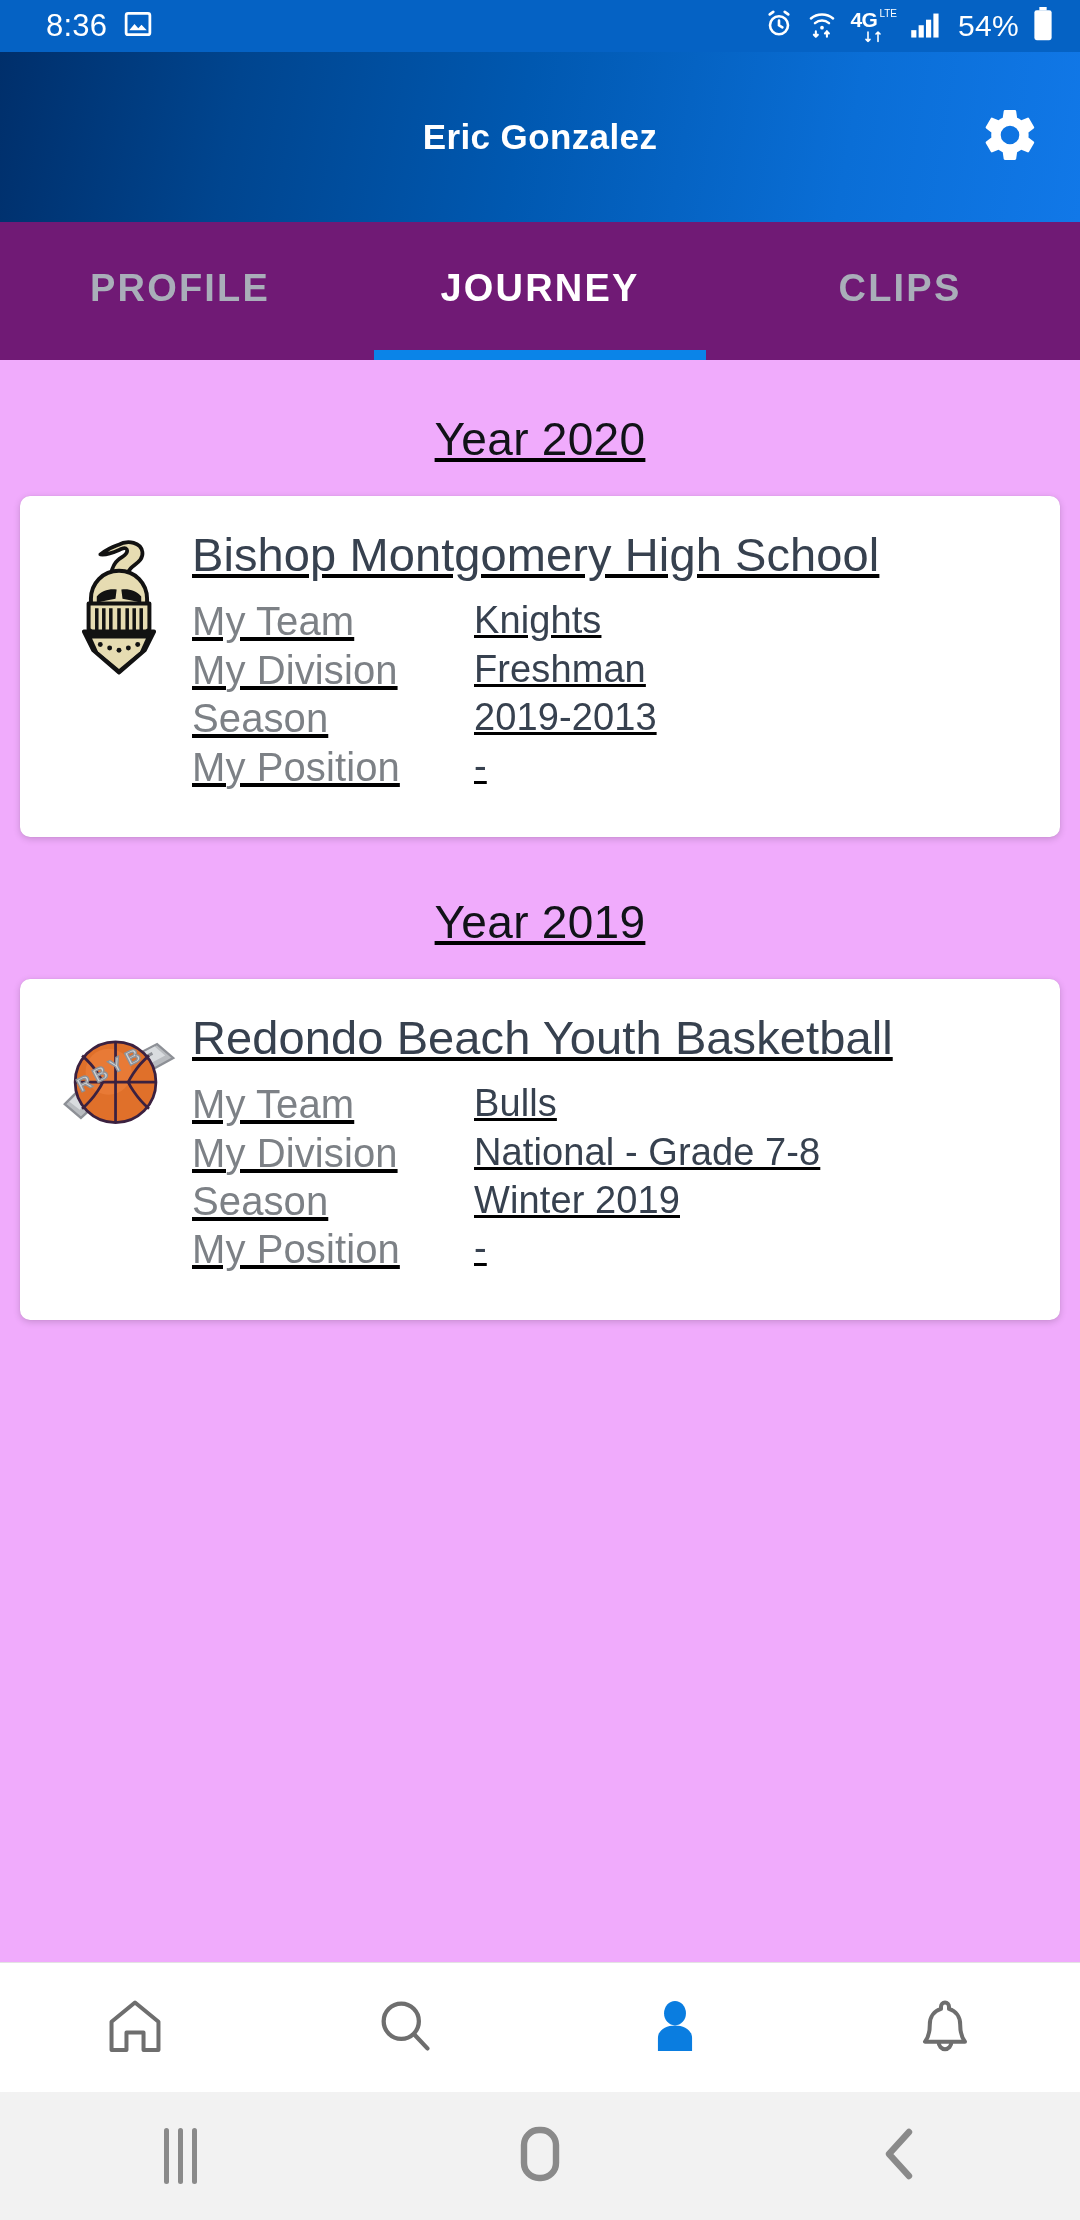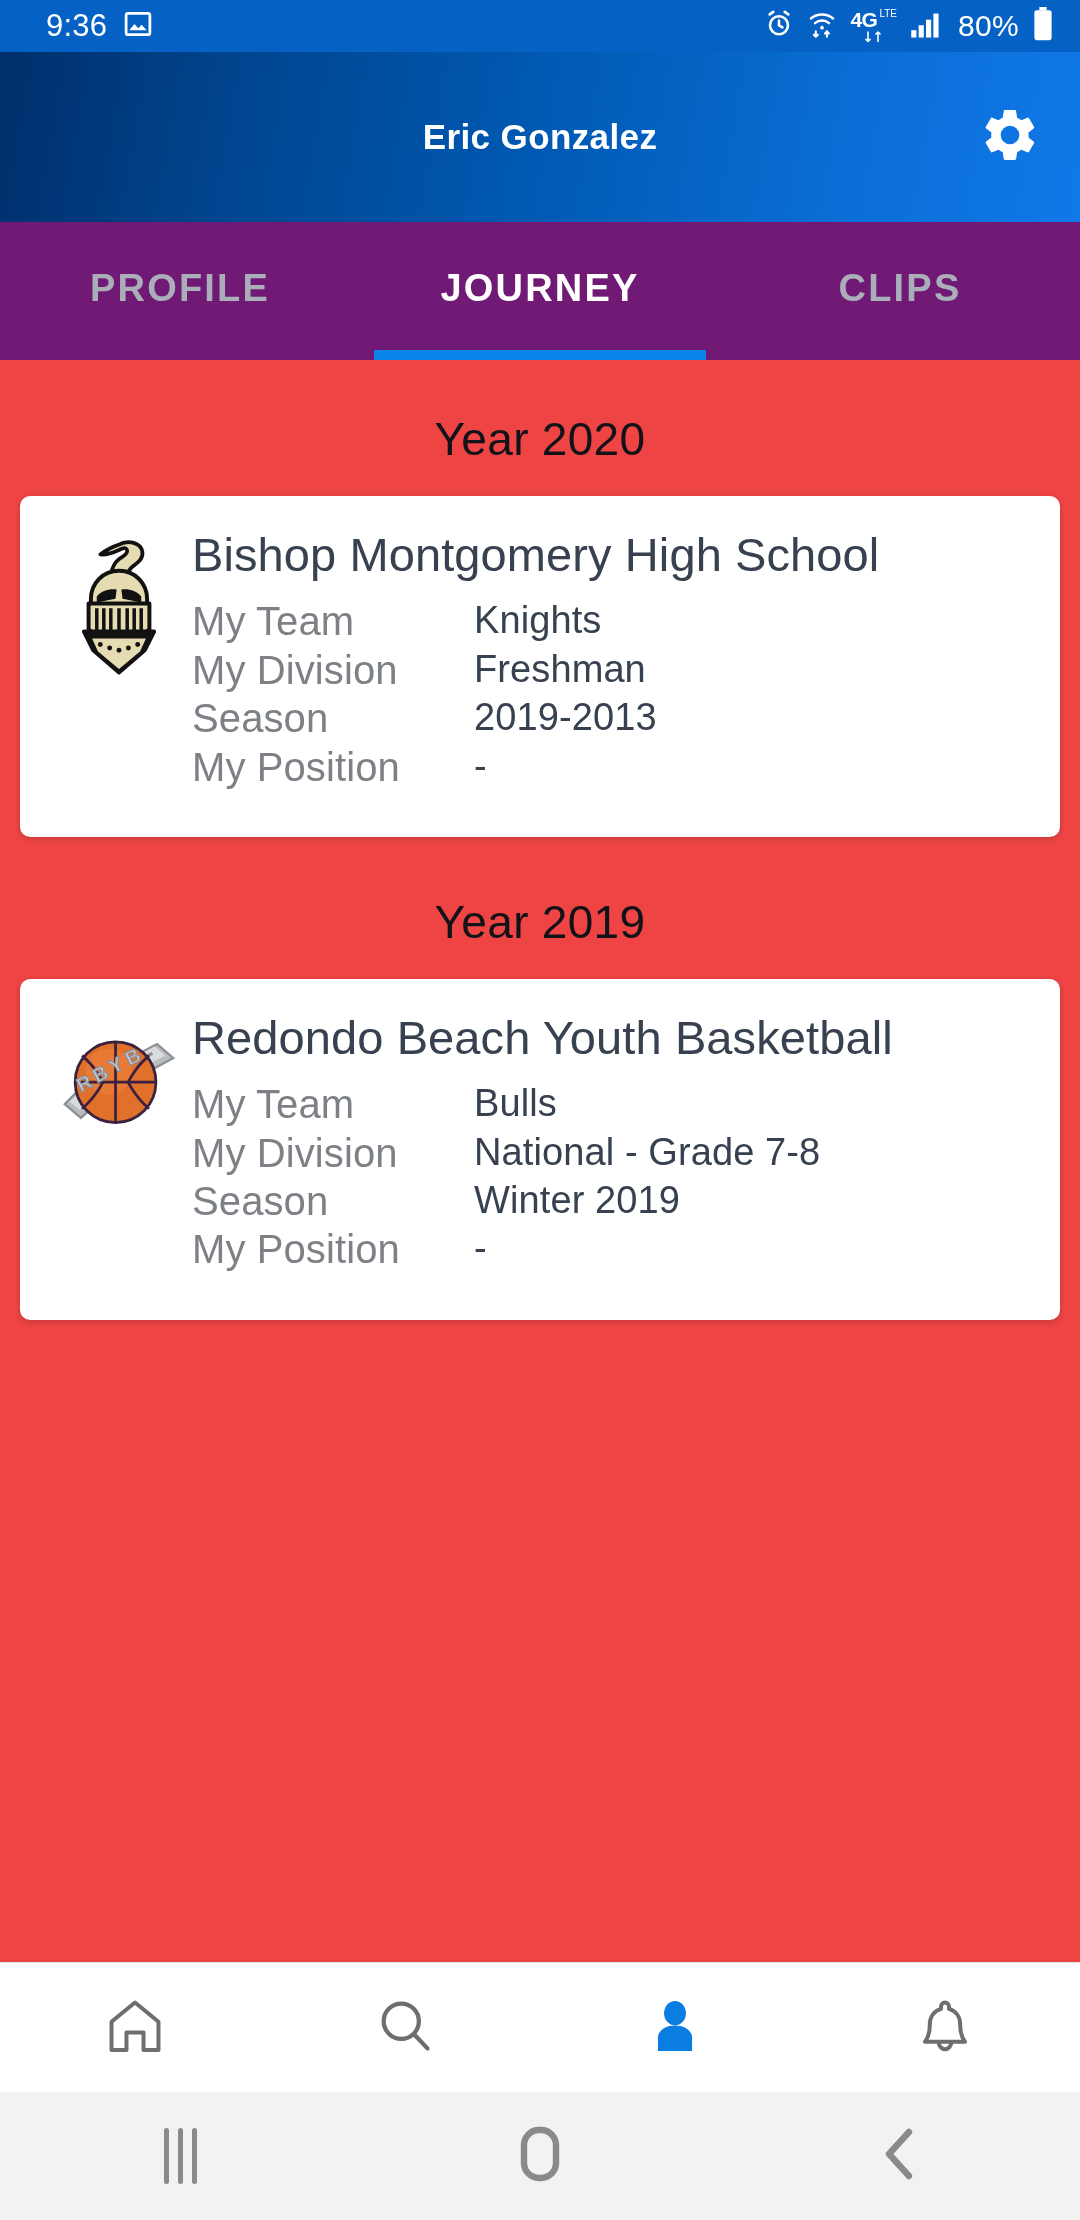--- a/index.html
+++ b/index.html
@@ -54,21 +54,21 @@
     font-size:38px; font-weight:bold; letter-spacing:2.2px;
     color:#a9aeb9; position:relative; padding-bottom:6px;
   }
   .tab.active{ color:#ffffff; }
   .tab.active::after{
     content:""; position:absolute; left:14px; right:14px; bottom:0;
     height:10px; background:#0a84e8;
   }
 
   
-  .content{ flex:1 1 auto; background:#ef4444; overflow:hidden; padding-top:30px; }
+  .content{ flex:1 1 auto; background:#f0abfc; overflow:hidden; padding-top:30px;text-decoration:underline; }
   .year-heading{
     text-align:center; font-size:46px; color:#111318; font-weight:400;
     margin:22px 0 30px; letter-spacing:.3px;
   }
   .card{
     margin:0 20px; background:#ffffff; border-radius:10px;
     box-shadow:0 2px 7px rgba(0,0,0,.17), 0 0 1px rgba(0,0,0,.12);
     padding:34px 26px 46px 26px;
     display:flex; gap:0;
   }
@@ -111,21 +111,21 @@
   .sn-bars{ display:flex; gap:9px; }
   .sn-bar{ width:5px; height:56px; background:#8a8a8a; border-radius:3px; }
 </style>
 </head>
 <body>
 
 <div class="screen">
 
   <div class="statusbar">
     <div class="sb-left">
-      <span class="sb-time">9:36</span>
+      <span class="sb-time">8:36</span>
       <span class="sb-ico">
         <svg width="30" height="30" viewBox="0 0 24 24">
             <rect x="2.5" y="3.5" width="19" height="17" rx="1.6" fill="none" stroke="#fff" stroke-width="2.2"></rect>
             <path d="M5 17l4.2-5 3 3.4 2.6-2.8L19 17z" fill="#fff"></path>
           </svg>
       </span>
     </div>
     <div class="sb-right">
       <span class="sb-ico">
         <svg width="30" height="30" viewBox="0 0 24 24">
@@ -154,21 +154,21 @@
           </svg>
       </span>
       <span class="sb-ico">
         <svg width="32" height="28" viewBox="0 0 26 22">
             <rect x="1" y="16" width="4.2" height="6" fill="#fff"></rect>
             <rect x="7" y="12" width="4.2" height="10" fill="#fff"></rect>
             <rect x="13" y="7.5" width="4.2" height="14.5" fill="#fff"></rect>
             <rect x="19" y="2.5" width="4.2" height="19.5" fill="#fff"></rect>
           </svg>
       </span>
-      <span class="sb-batt-txt">80%</span>
+      <span class="sb-batt-txt">54%</span>
       <span class="sb-ico">
         <svg width="22" height="34" viewBox="0 0 16 26">
             <rect x="5.2" y="0" width="5.6" height="2.6" fill="#fff"></rect>
             <rect x="1.4" y="2.4" width="13.2" height="23" rx="1.8" fill="#fff"></rect>
           </svg>
       </span>
     </div>
   </div>
 
   <div class="appbar">

